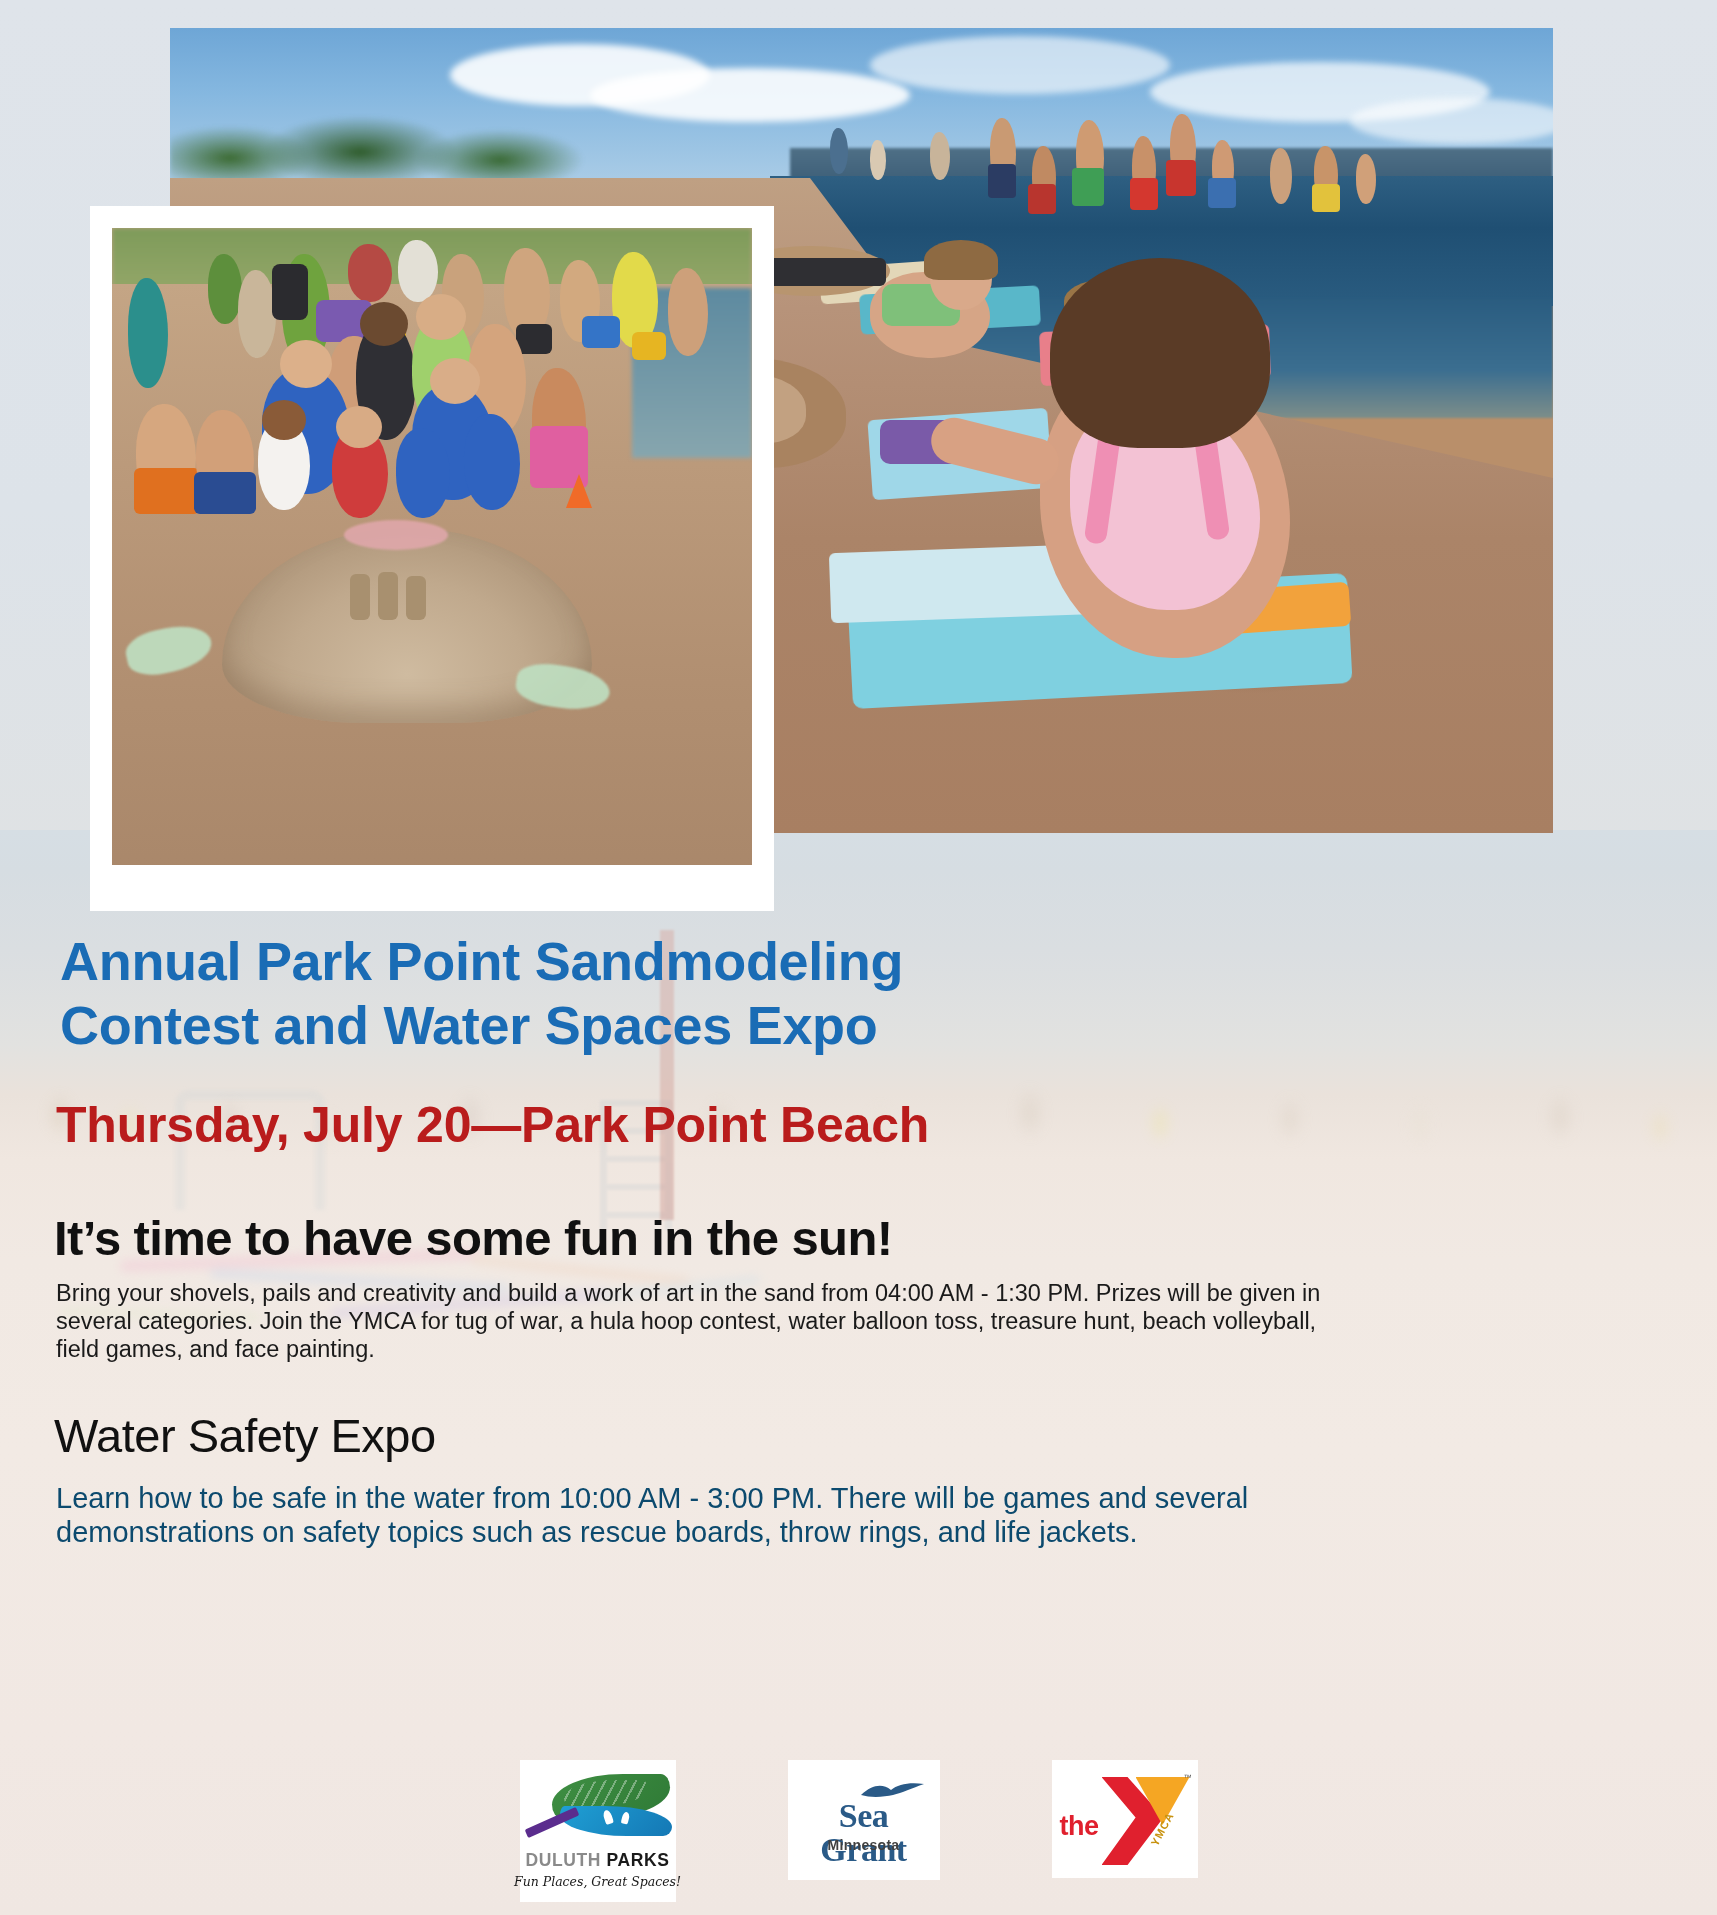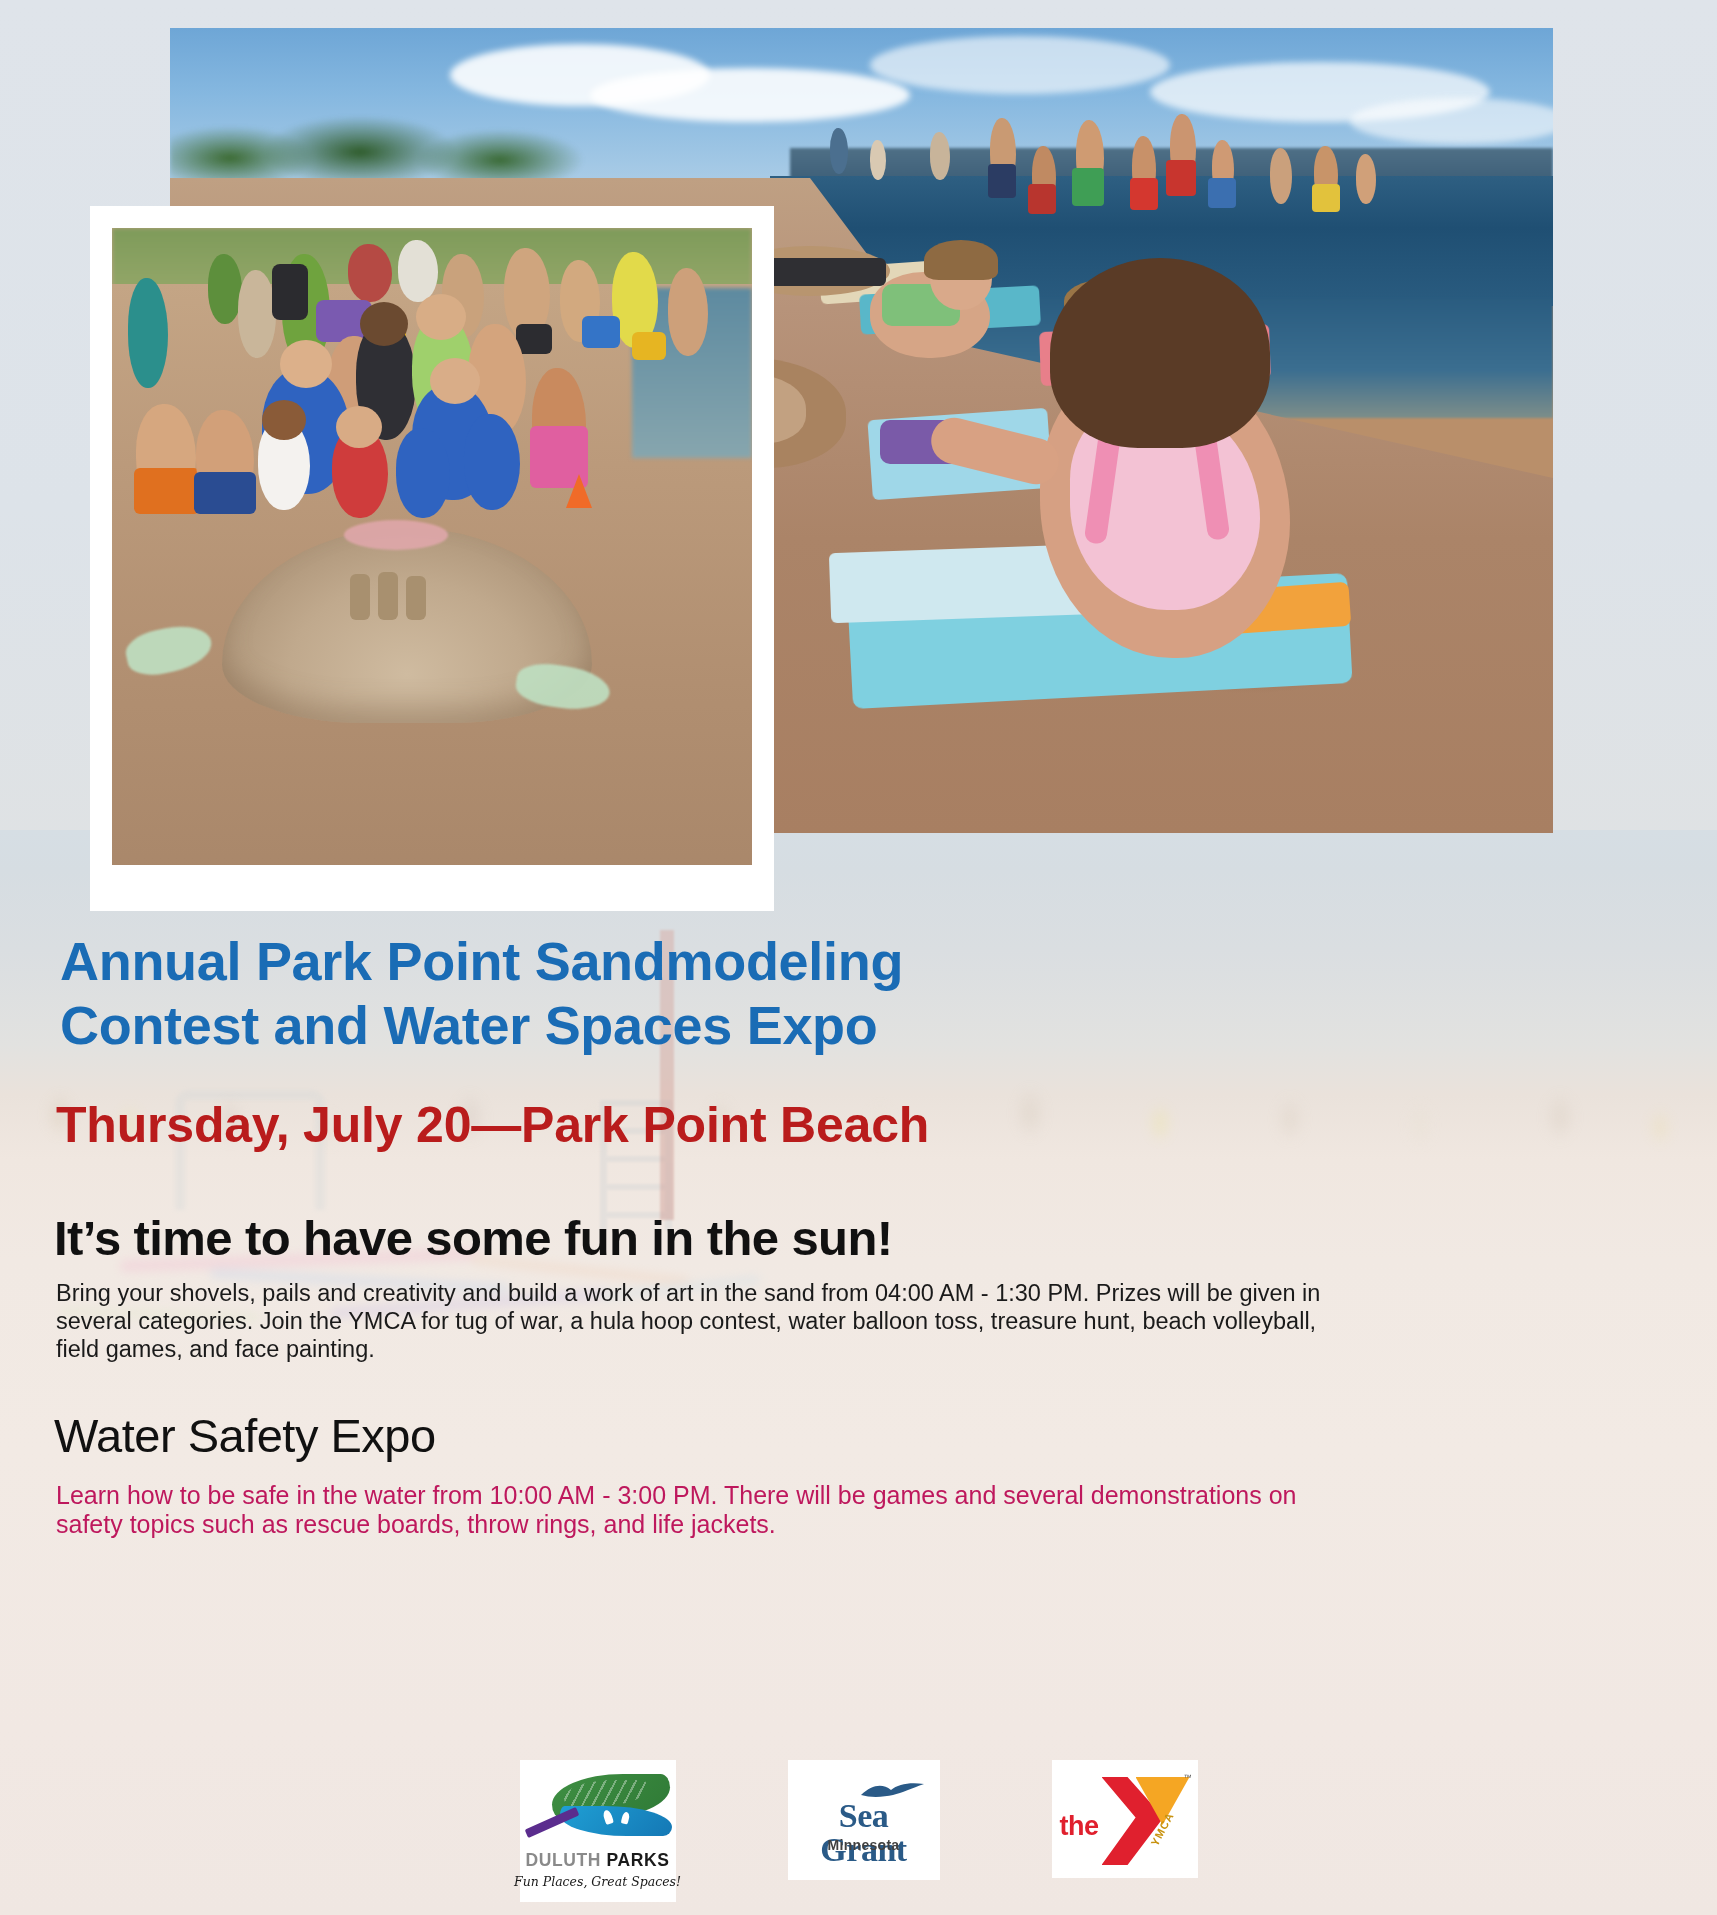--- a/index.html
+++ b/index.html
@@ -279,22 +279,22 @@
     margin-top: 44px;
     color: #111111;
     font-size: 47px;
     font-weight: normal;
     letter-spacing: -0.5px;
   }
 
   .body-copy2 {
     margin-left: 56px;
     margin-top: 18px;
-    color: #be185d;
-    font-size: 25px;
+    color: #0c4a6e;
+    font-size: 29px;
     line-height: 1.18;
     max-width: 1290px;
   }
 
   
   .logos {
     position: absolute;
     left: 0; top: 1760px;
     width: 1717px;
     display: flex;

